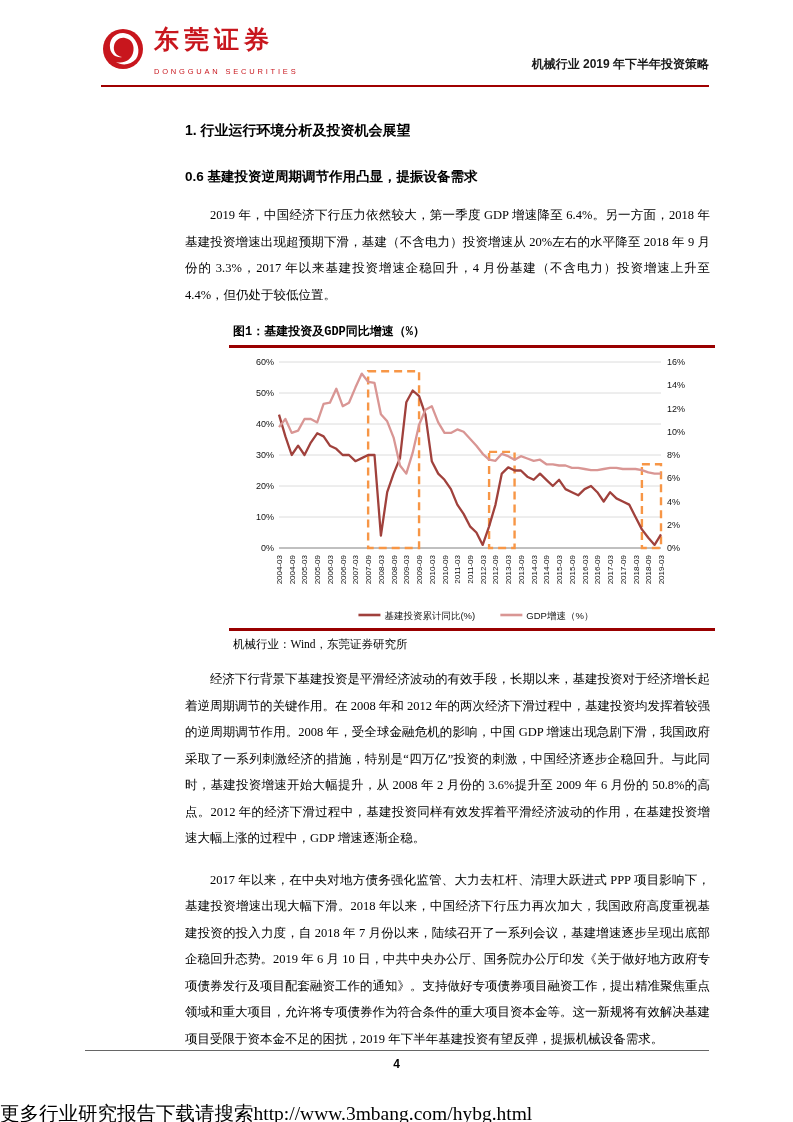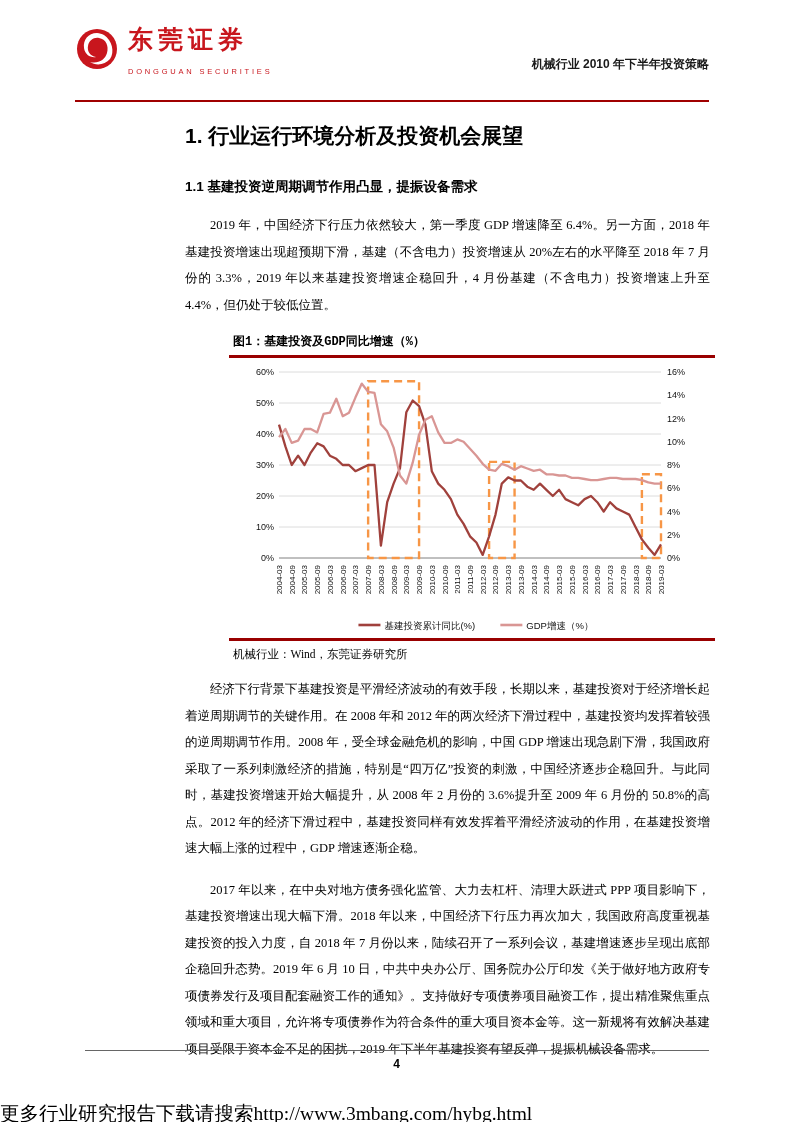--- a/index.html
+++ b/index.html
@@ -1,32 +1,32 @@
 <!DOCTYPE html>
 <html><head>
 <meta charset="utf-8">
 <style>
   *{margin:0;padding:0;box-sizing:border-box;}
   html,body{background:#fff;}
   .page{position:relative;width:793px;height:1122px;background:#fff;overflow:hidden;
         font-family:"Liberation Serif","DejaVu Serif",serif;color:#000;}
   
-  .header{position:absolute;left:75px;right:84px;top:26px;padding-bottom:24px;
+  .header{position:absolute;left:101px;right:84px;top:26px;padding-bottom:9px;
           border-bottom:2px solid #A00000;display:flex;justify-content:space-between;align-items:flex-end;gap:48px;}
   .logo{display:flex;align-items:center;gap:9px;}
   .brand-text{display:flex;flex-direction:column;}
   .brand-cn{font-size:25px;font-weight:bold;color:#C8161D;letter-spacing:5px;line-height:1.1;
             font-family:"Liberation Serif",serif;}
   .brand-en{font-size:7.5px;color:#C8161D;letter-spacing:2.8px;margin-top:13px;
             font-family:"Liberation Sans",sans-serif;}
   .report-label{font-size:12px;font-weight:bold;color:#1a1a1a;padding-bottom:3px;
                 font-family:"Liberation Sans",sans-serif;}
   
   .content{position:absolute;left:185px;width:525px;top:114px;}
-  .section-title{font-family:"Liberation Sans",sans-serif;font-size:21px;font-weight:bold;margin:8px 0 28px;}
+  .section-title{font-family:"Liberation Sans",sans-serif;font-size:14px;font-weight:bold;margin:8px 0 28px;}
   .sub-title{font-family:"Liberation Sans",sans-serif;font-size:13.5px;font-weight:bold;margin:0 0 16px;}
   .body-para{font-size:12.5px;line-height:2.12;text-align:justify;text-indent:2em;margin-bottom:15px;}
   
   .figure{margin:6px 0 12px 44px;width:486px;}
   .figure-title{font-family:Liberation Mono, monospace;font-size:12px;font-weight:bold;margin:0 0 5px 4px;}
   .figure-frame{border-top:3px solid #990000;border-bottom:3px solid #990000;padding:4px 0 0;}
   .figure-source{font-size:11.5px;padding:6px 0 2px 4px;}
   
   .footer-rule{position:absolute;left:85px;right:84px;top:1050px;border-top:1px solid #666;}
   .page-number{position:absolute;top:1057px;left:0;width:100%;text-align:center;font-size:12px;
@@ -45,27 +45,27 @@
         <svg width="44" height="44" viewBox="0 0 44 44">
           <circle cx="22" cy="22" r="20" fill="#C8161D"></circle>
           <path d="M22 6 C13 6 8 13 9 21 C10 28 16 31 21 30 C15 29 12 24 13 19 C14 13 19 10 24 11 C31 12 34 19 32 26 C30 33 23 37 15 35 C21 39 30 38 35 32 C40 25 37 13 29 8 C27 7 24.5 6 22 6 Z" fill="#ffffff"></path>
         </svg>
       </span>
       <span class="brand-text">
         <span class="brand-cn">东莞证券</span>
         <span class="brand-en">DONGGUAN SECURITIES</span>
       </span>
     </div>
-    <div class="report-label">机械行业 2010 年下半年投资策略</div>
+    <div class="report-label">机械行业 2019 年下半年投资策略</div>
   </div>
 
   <div class="content">
     <h1 class="section-title">1. 行业运行环境分析及投资机会展望</h1>
-    <h2 class="sub-title">1.1 基建投资逆周期调节作用凸显，提振设备需求</h2>
-    <p class="body-para">2019 年，中国经济下行压力依然较大，第一季度 GDP 增速降至 6.4%。另一方面，2018 年基建投资增速出现超预期下滑，基建（不含电力）投资增速从 20%左右的水平降至 2018 年 7 月份的 3.3%，2019 年以来基建投资增速企稳回升，4 月份基建（不含电力）投资增速上升至 4.4%，但仍处于较低位置。</p>
+    <h2 class="sub-title">0.6 基建投资逆周期调节作用凸显，提振设备需求</h2>
+    <p class="body-para">2019 年，中国经济下行压力依然较大，第一季度 GDP 增速降至 6.4%。另一方面，2018 年基建投资增速出现超预期下滑，基建（不含电力）投资增速从 20%左右的水平降至 2018 年 9 月份的 3.3%，2017 年以来基建投资增速企稳回升，4 月份基建（不含电力）投资增速上升至 4.4%，但仍处于较低位置。</p>
 
     <div class="figure">
       <div class="figure-title">图1：基建投资及GDP同比增速（%）</div>
       <div class="figure-frame">
         <svg id="chart-svg" width="486" height="272" viewBox="0 0 486 272">
             <line x1="50" y1="196" x2="432" y2="196" stroke="#808080" stroke-width="1"></line>
             <text x="45" y="199" text-anchor="end" font-size="9" fill="#111" font-family="Liberation Sans, sans-serif">0%</text>
             <line x1="50" y1="165" x2="432" y2="165" stroke="#DCDCDC" stroke-width="1"></line>
             <text x="45" y="168" text-anchor="end" font-size="9" fill="#111" font-family="Liberation Sans, sans-serif">10%</text>
             <line x1="50" y1="134" x2="432" y2="134" stroke="#DCDCDC" stroke-width="1"></line>

